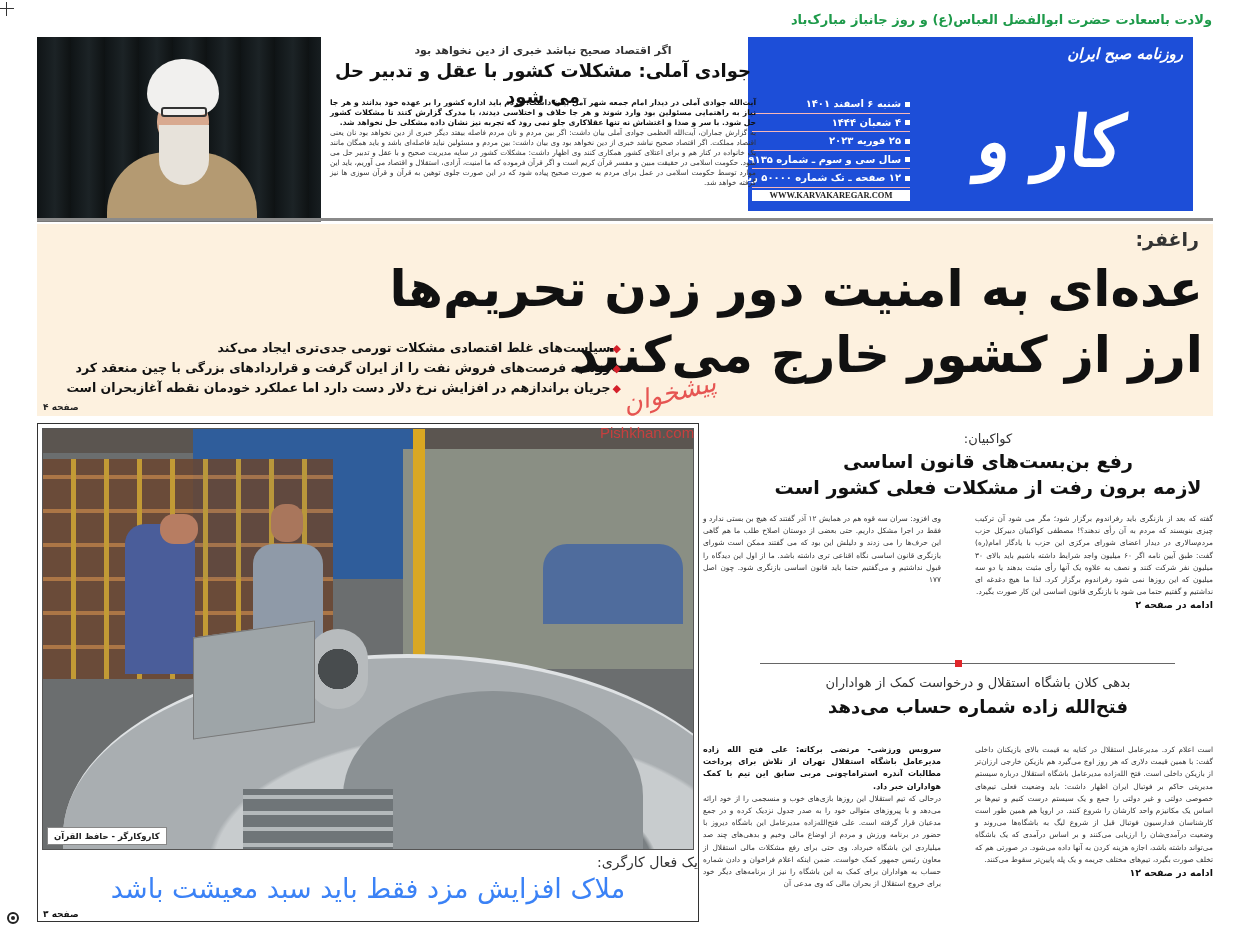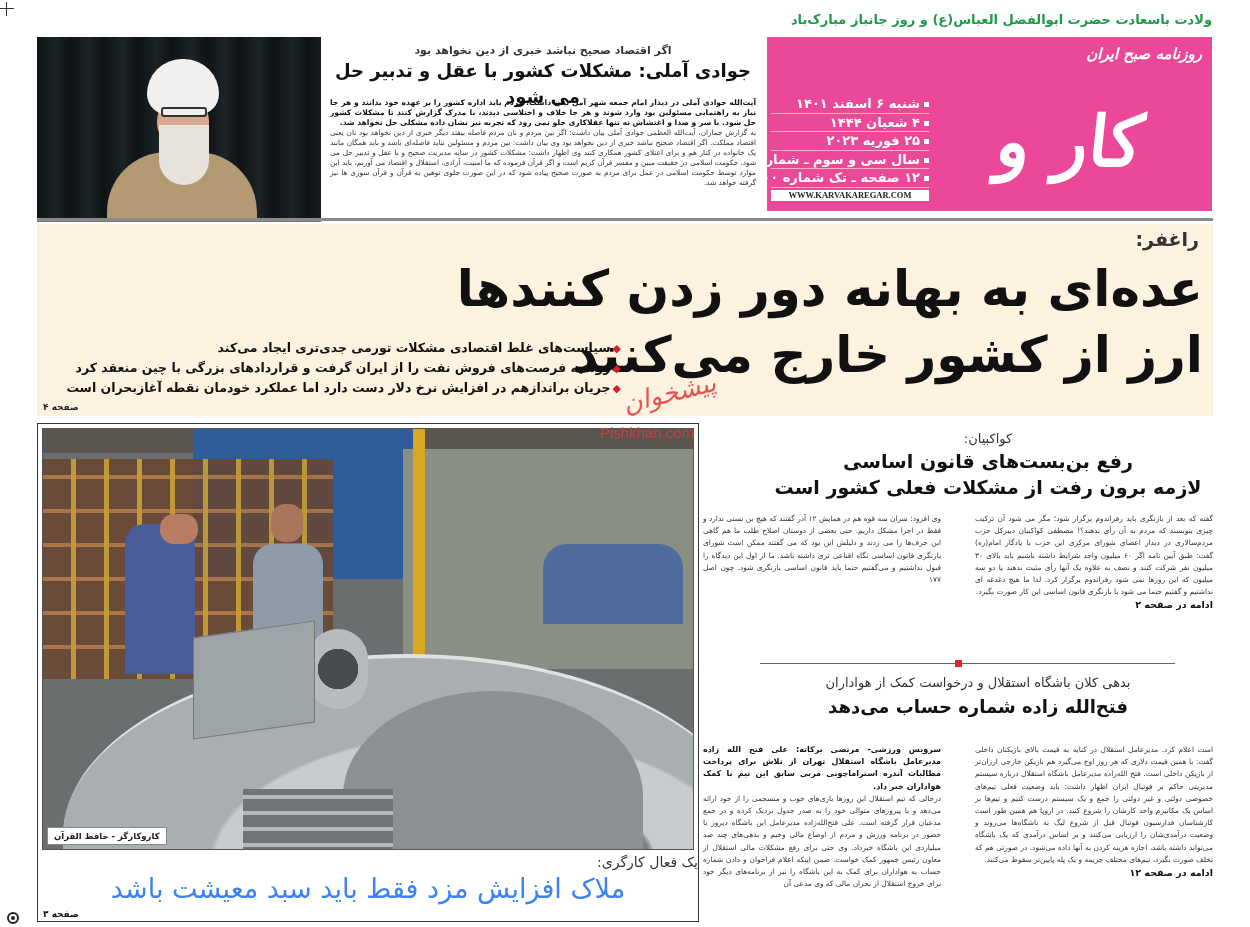--- a/index.html
+++ b/index.html
@@ -17,36 +17,36 @@
   .cross:after { top:6px; left:0; height:1px; width:14px; }
 
   
   #top-banner {
     left:760px; top:6px; width:452px; height:28px; 
     color:#1e9a4a; font-weight:bold; font-size:13px; line-height:28px; white-space:nowrap;
   }
 
   
   #masthead {
-    left:767px; top:37px; width:445px; height:174px; background:#ec4899;
+    left:748px; top:37px; width:445px; height:174px; background:#1d4ed8;
   }
   #masthead .tagline {
     position:absolute; right:10px; top:8px; color:#fff; font-family:"DejaVu Serif", serif;
     font-style:italic; font-size:15px; font-weight:bold;
   }
   #masthead .logo {
     position:absolute; right:12px; top:40px; width:260px; height:130px; color:#fff;
     font-family:"DejaVu Serif", serif; font-weight:bold; font-size:70px; line-height:130px;
     text-align:center; letter-spacing:2px; transform:skewX(-6deg);
   }
   #masthead .info {
     position:absolute; left:4px; top:58px; width:158px;
   }
   #masthead .info-row {
-    color:#fff; font-size:13px; font-weight:bold; height:17.5px; line-height:17px;
+    color:#fff; font-size:10px; font-weight:bold; height:17.5px; line-height:17px;
     border-bottom:1px solid #f7b7b7; text-align:right; white-space:nowrap;
   }
   #masthead .info-row:last-of-type { border-bottom:none; }
   #masthead .info-row .sq { display:inline-block; width:5px; height:5px; background:#fff; margin-left:4px; vertical-align:middle; }
   #masthead .site {
     margin-top:2px; background:#fff; color:#222; font-family:"Liberation Serif", serif;
     font-size:8.5px; font-weight:bold; text-align:center; height:11px; line-height:11px;
   }
 
   
@@ -243,21 +243,21 @@
   <div class="title">جوادی آملی: مشکلات کشور با عقل و تدبیر حل می شود</div>
   <div class="lead">آیت‌الله جوادی آملی در دیدار امام جمعه شهر آمل بیان داشت: مردم باید اداره کشور را بر عهده خود بدانند و هر جا نیاز به راهنمایی مسئولین بود وارد شوند و هر جا خلاف و اختلاسی دیدند، با مدرک گزارش کنند تا مشکلات کشور حل شود. با سر و صدا و اغتشاش نه تنها عقلاکاری جلو نمی رود که تجربه نیز نشان داده مشکلی حل نخواهد شد.</div>
   <div class="body">به گزارش جماران، آیت‌الله العظمی جوادی آملی بیان داشت: اگر بین مردم و نان مردم فاصله بیفتد دیگر خبری از دین نخواهد بود نان یعنی اقتصاد مملکت. اگر اقتصاد صحیح نباشد خبری از دین نخواهد بود وی بیان داشت: بین مردم و مسئولین نباید فاصله‌ای باشد و باید همگان مانند یک خانواده در کنار هم و برای اعتلای کشور همکاری کنند وی اظهار داشت: مشکلات کشور در سایه مدیریت صحیح و با عقل و تدبیر حل می شود. حکومت اسلامی در حقیقت مبین و مفسر قرآن کریم است و اگر قرآن فرموده که ما امنیت، آزادی، استقلال و اقتصاد می آوریم، باید این موارد توسط حکومت اسلامی در عمل برای مردم به صورت صحیح پیاده شود که در این صورت جلوی توهین به قرآن و قرآن سوزی ها نیز گرفته خواهد شد.</div>
 </div>
 
 <div class="abs" id="rule-top"></div>
 
 <div class="abs rtl" id="main-block">
   <div class="kicker">راغفر:</div>
   <div class="headline">
-    <div class="hl-line">عده‌ای به بهانه دور زدن کنند‌ها</div>
+    <div class="hl-line">عده‌ای به امنیت دور زدن تحریم‌ها</div>
     <div class="hl-line">ارز از کشور خارج می‌کنند</div>
   </div>
   <div class="bullets">
     <div class="bullet"><span class="dia">◆</span><span>سیاست‌های غلط اقتصادی مشکلات تورمی جدی‌تری ایجاد می‌کند</span></div>
     <div class="bullet"><span class="dia">◆</span><span>روسیه فرصت‌های فروش نفت را از ایران گرفت و قراردادهای بزرگی با چین منعقد کرد</span></div>
     <div class="bullet"><span class="dia">◆</span><span>جریان براندازهم در افزایش نرخ دلار دست دارد اما عملکرد خودمان نقطه آغازبحران است</span></div>
   </div>
   <div class="page-ref">صفحه ۴</div>
 </div>
 

